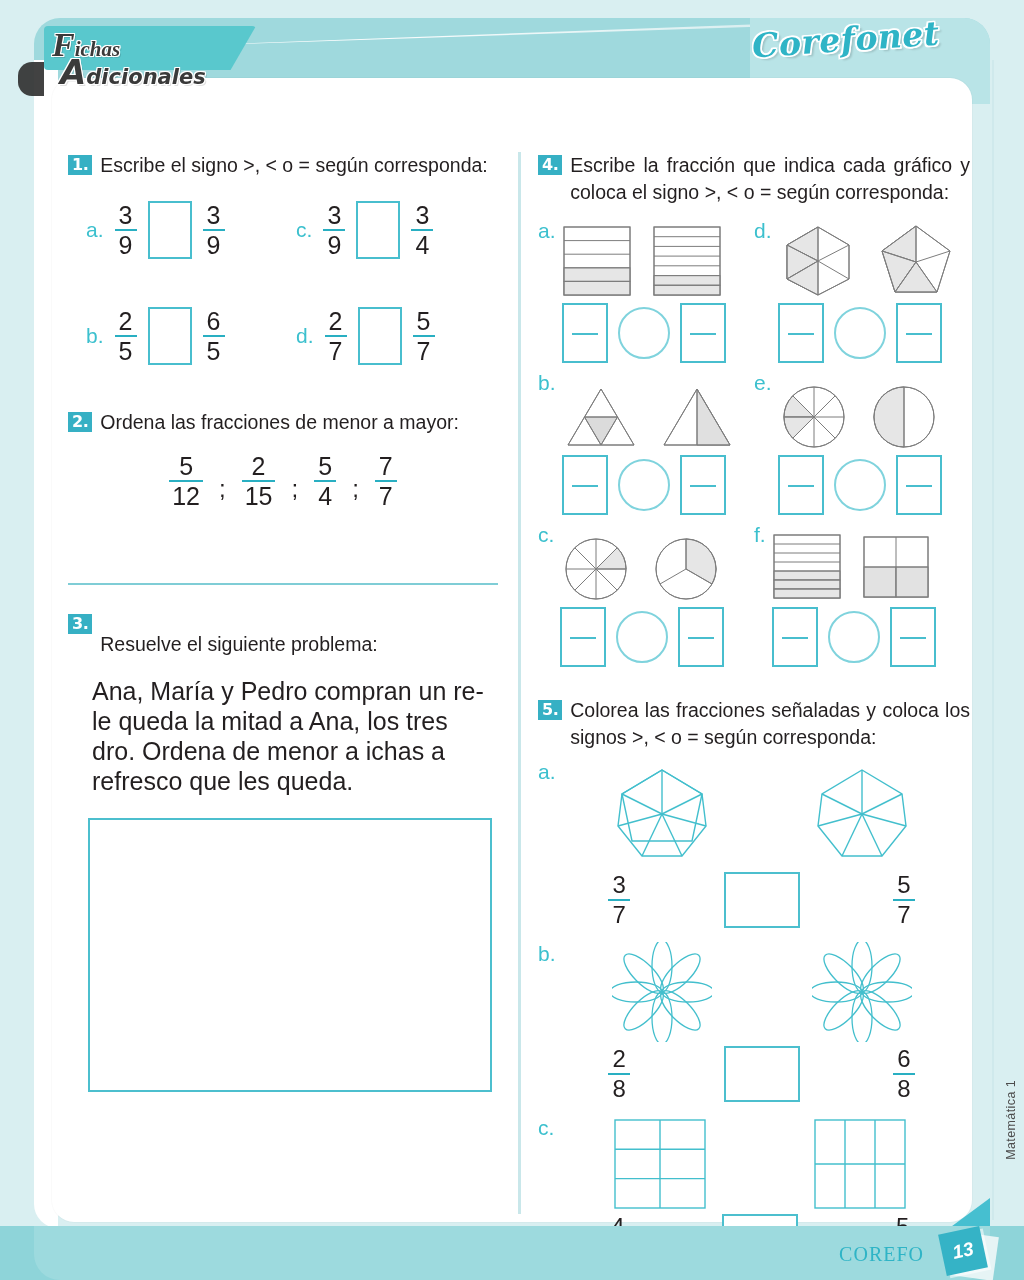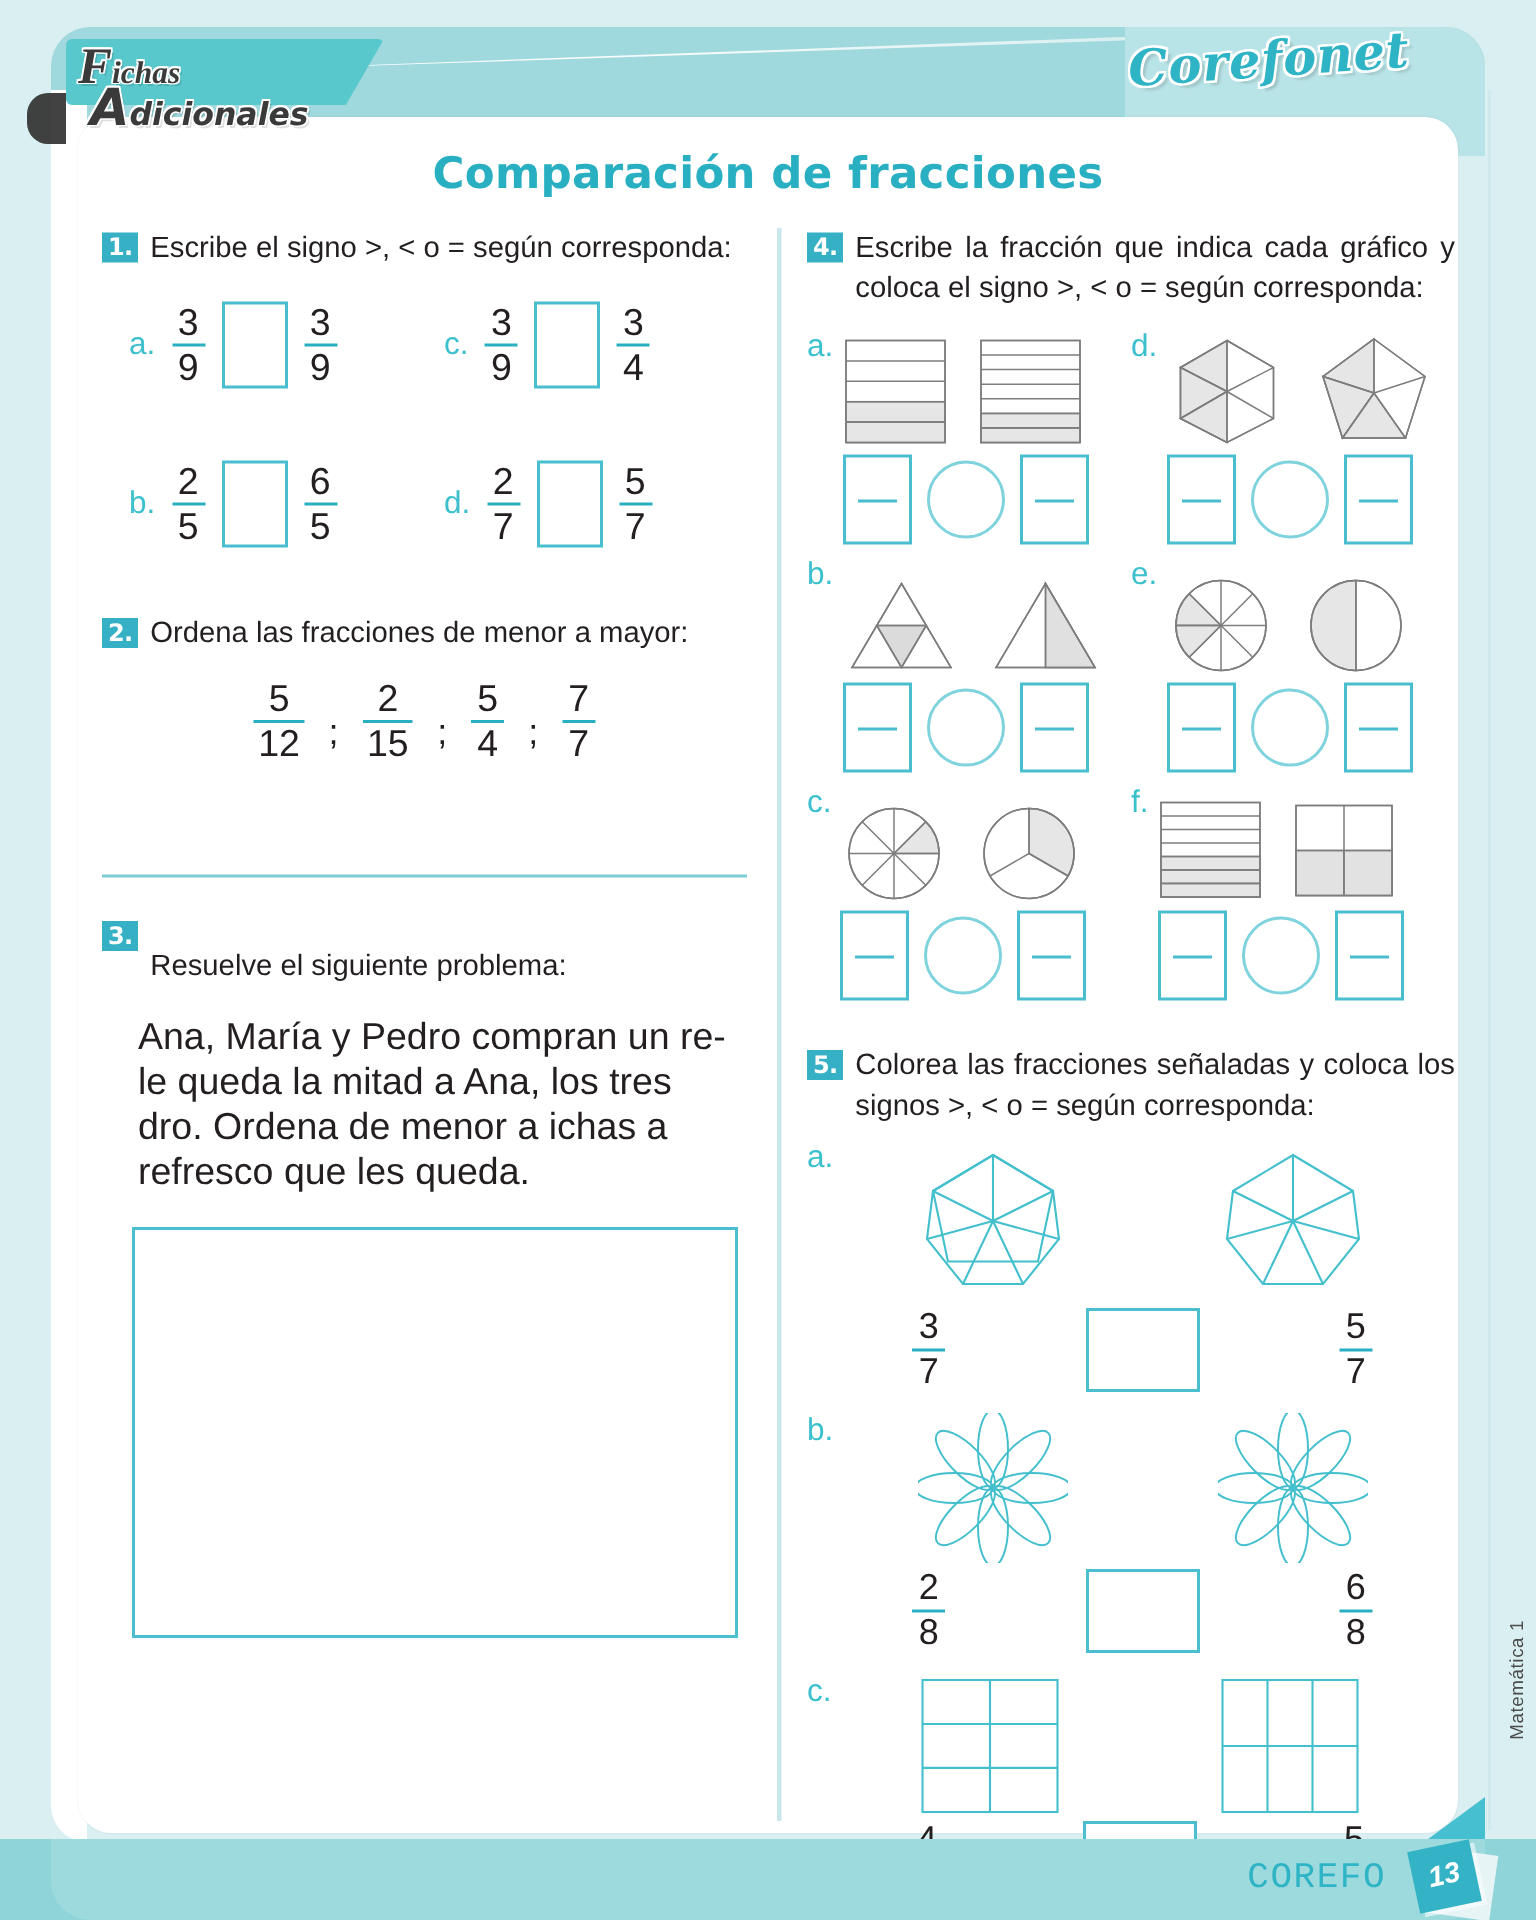--- a/index.html
+++ b/index.html
@@ -190,22 +190,22 @@
 
   
   .footer-band{
     position:absolute;left:0;bottom:0;width:1024px;height:54px;background:#8ed4d9;
   }
   .footer-inner{
     position:absolute;left:34px;bottom:0;width:956px;height:54px;background:#9ddade;
     border-radius:0 0 26px 26px;
   }
   .corefo-word{
-    position:absolute;right:100px;bottom:14px;color:#2fb4c6;font-size:24px;
-    font-family:Liberation Mono, monospace;letter-spacing:1px;margin-left:45px;
+    position:absolute;right:100px;bottom:14px;color:#2fb4c6;font-size:20px;
+    font-family:Liberation Serif, serif;letter-spacing:1px;margin-left:45px;
   }
   .page-badge{
     position:absolute;right:40px;bottom:8px;width:42px;height:42px;background:#35b3c6;
     transform:rotate(-12deg);display:flex;align-items:center;justify-content:center;
     color:#fff;font-weight:bold;font-size:19px;font-style:italic;
     box-shadow:3px 3px 0 rgba(255,255,255,.55);
   }
   .page-badge-shadow{
     position:absolute;right:28px;bottom:2px;width:44px;height:44px;background:#e6f4f5;
     transform:rotate(8deg);
@@ -242,21 +242,20 @@
     <div class="logo-text logo-l1">
       <span class="big">F</span><span>ichas</span>
     </div>
     <div class="logo-text logo-l2">
       <span class="big">A</span><span>dicionales</span>
     </div>
   </div>
 
   <div class="corefonet">Corefonet</div>
 
-  <div class="title">Comparación de fracciones</div>
 
   <div class="v-divider"></div>
   <div class="side-rule"></div>
 
   <div class="col col-left">
 
     <div class="ex">
       <div class="ex-head">
         <div class="num">1.</div>
         <div class="prompt">Escribe el signo &gt;, &lt; o = según corresponda:</div>

